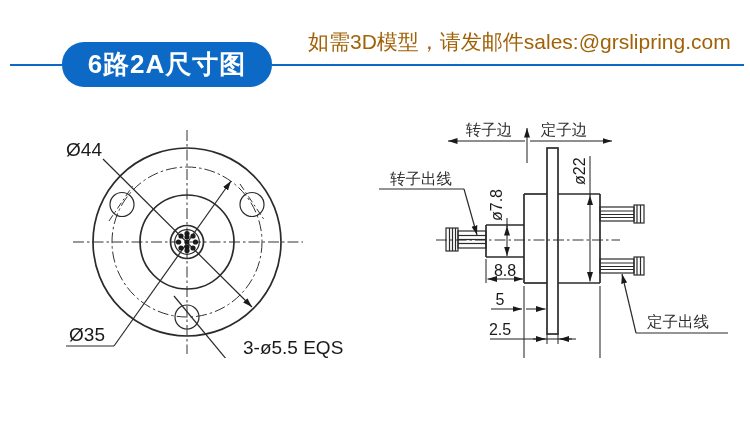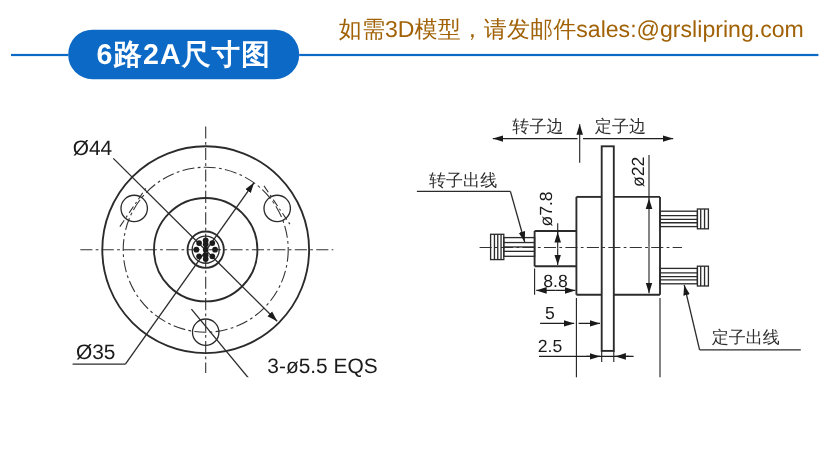--- a/index.html
+++ b/index.html
@@ -1,18 +1,18 @@
 <!DOCTYPE html>
 <html><head>
 <meta charset="utf-8">
 <style>
   html,body{margin:0;padding:0;}
   .page{
     position:relative;width:750px;height:343px;background:#ffffff;
-    font-family:"Liberation Sans","DejaVu Sans",sans-serif;overflow:hidden;
+    font-family:"Liberation Sans","DejaVu Sans",sans-serif;overflow:hidden;margin-top:15px;
   }
   .rule{position:absolute;height:2px;background:#0c6ac6;}
   .rule-left{left:10px;top:49px;width:52px;}
   .rule-right{left:272px;top:49px;width:472px;}
   .badge{
     position:absolute;left:62px;top:27px;width:210px;height:45px;
     background:#0c6ac6;border-radius:22px;display:flex;align-items:center;justify-content:center;
   }
   .badge span{color:#ffffff;font-size:26px;font-weight:bold;letter-spacing:1px;}
   .note{

